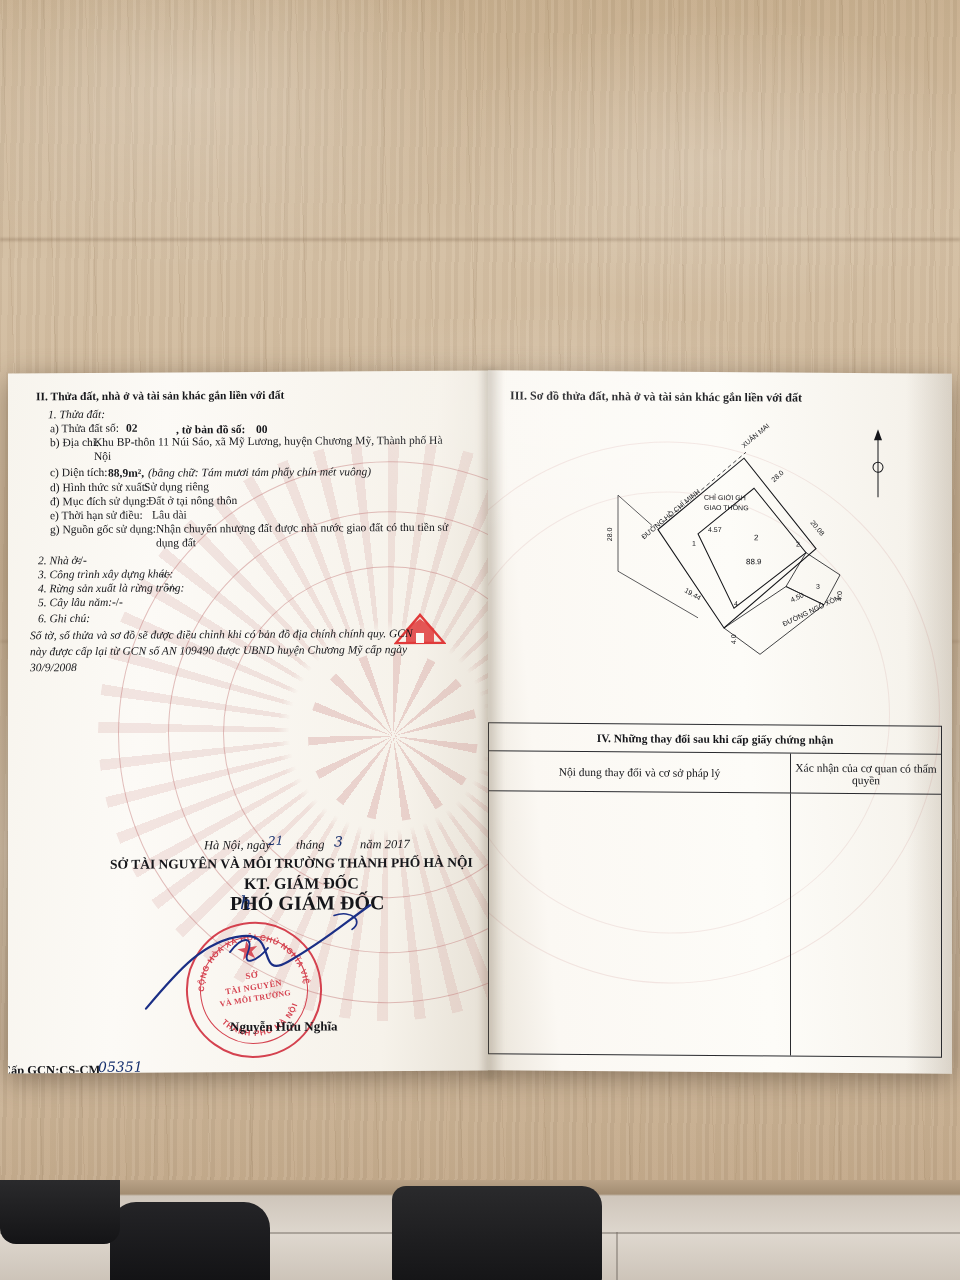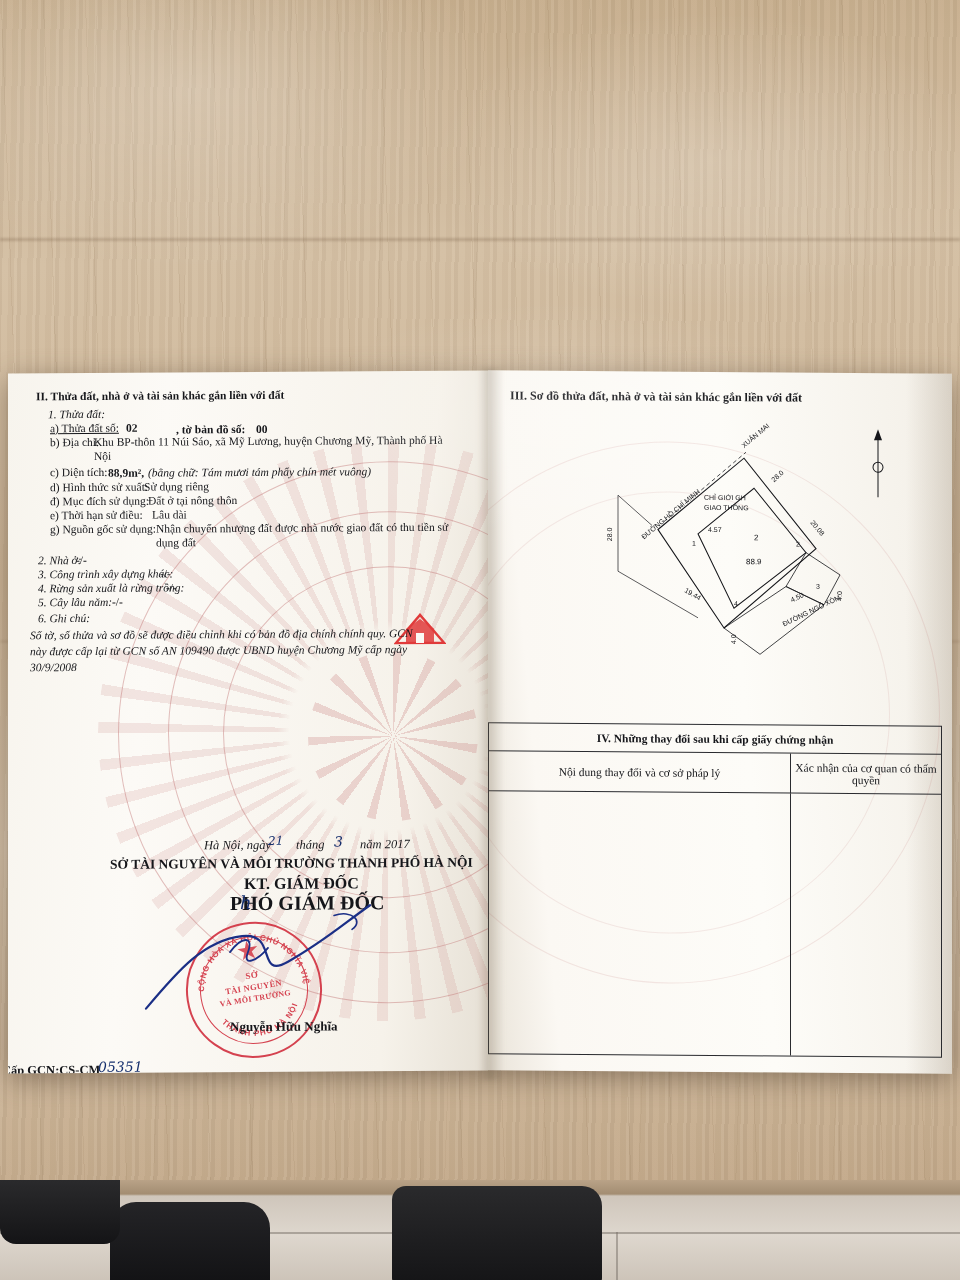--- a/index.html
+++ b/index.html
@@ -194,21 +194,21 @@
           <rect x="22" y="24" width="8" height="10" fill="#fbf9f4"></rect>
         </svg>
       </div>
       <div class="house" style="left:518px;top:236px;">
         
       </div>
 
       <div class="tx b" style="left:28px;top:16px;">II. Thửa đất, nhà ở và tài sản khác gắn liền với đất</div>
 
       <div class="tx i" style="left:40px;top:34px;">1. Thửa đất:</div>
-      <div class="tx" style="left:42px;top:48px;text-decoration:underline;">a) Thửa đất số:</div>
+      <div class="tx" style="left:42px;top:48px;">a) Thửa đất số:</div>
       <div class="tx b" style="left:118px;top:48px;">02</div>
       <div class="tx" style="left:168px;top:50px;font-weight:bold;">, tờ bản đồ số:</div>
       <div class="tx b" style="left:248px;top:50px;">00</div>
 
       <div class="tx" style="left:42px;top:62px;">b) Địa chỉ:</div>
       <div class="tx wrapbox" style="left:86px;top:62px;width:360px;">Khu BP-thôn 11 Núi Sáo, xã Mỹ Lương, huyện Chương Mỹ, Thành phố Hà Nội</div>
 
       <div class="tx" style="left:42px;top:92px;">c) Diện tích:</div>
       <div class="tx b" style="left:100px;top:93px;">88,9m²,</div>
       <div class="tx i" style="left:140px;top:93px;">(bằng chữ: Tám mươi tám phẩy chín mét vuông)</div>

